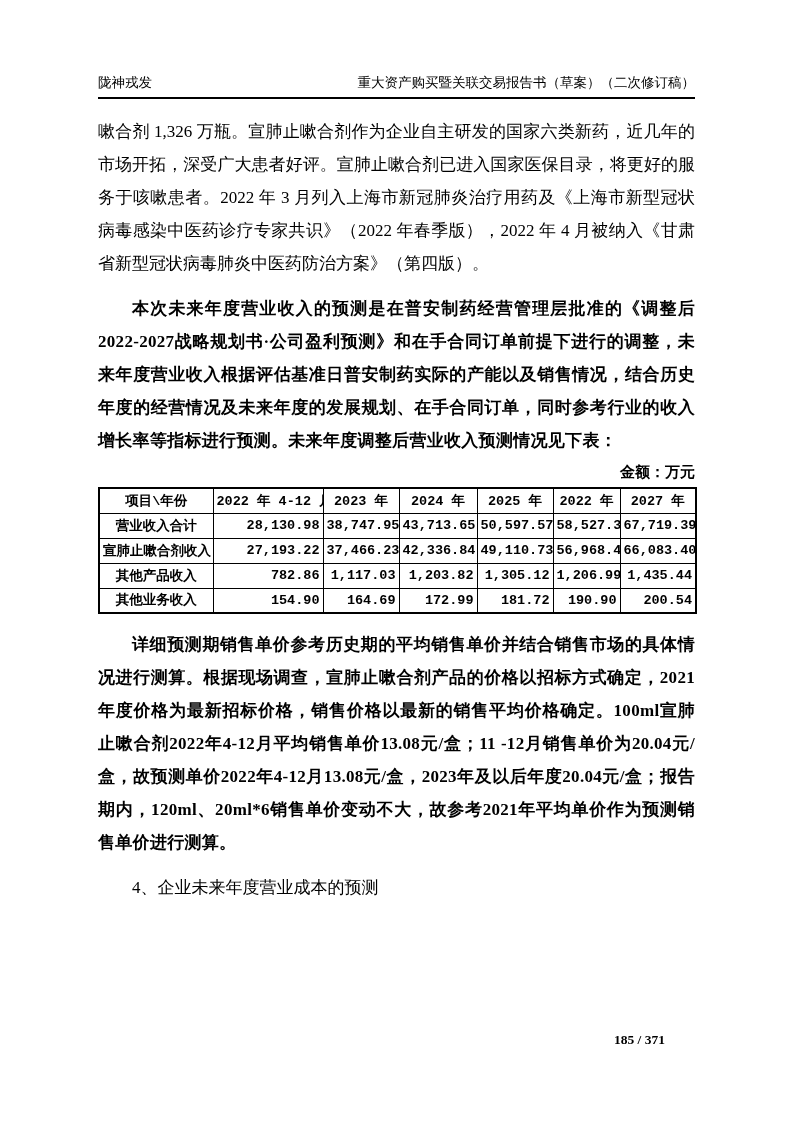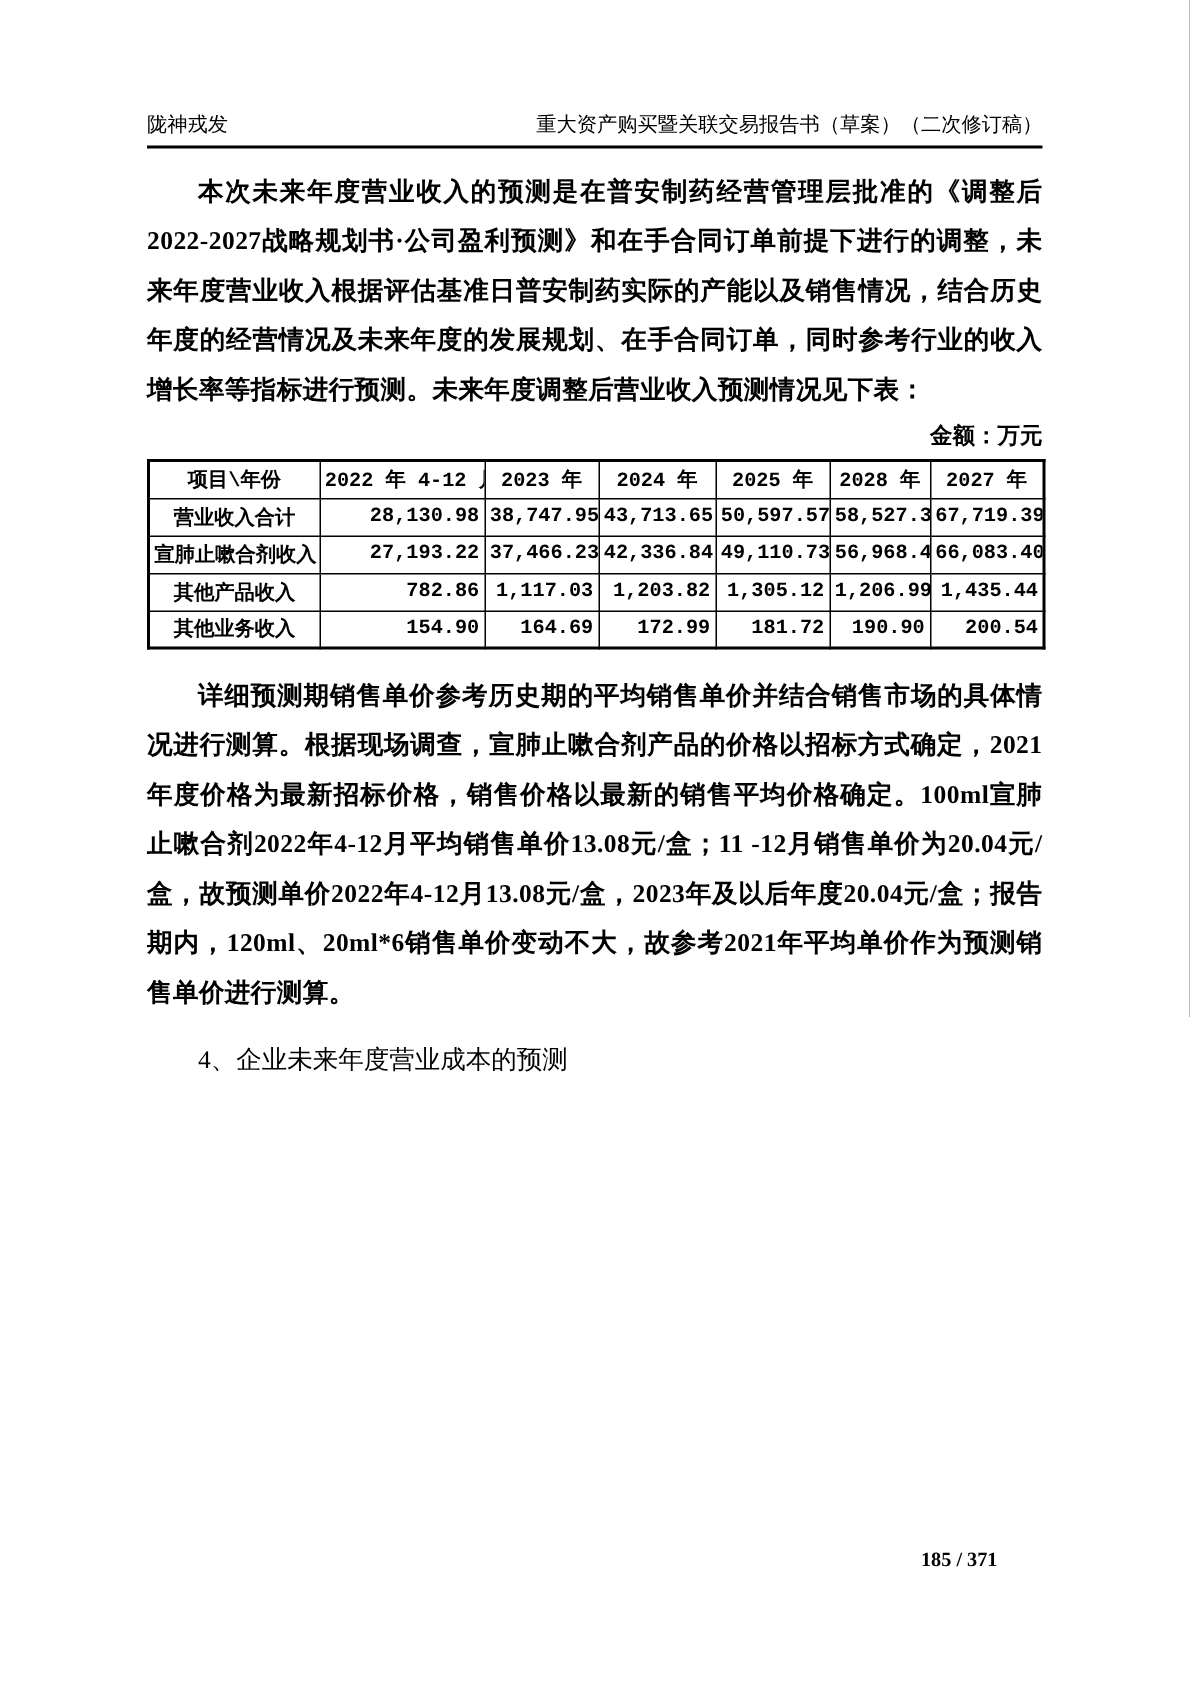--- a/index.html
+++ b/index.html
@@ -79,20 +79,21 @@
 <body>
 
 <div class="page">
   <div class="content">
 
     <div class="doc-header">
       <span>陇神戎发</span>
       <span>重大资产购买暨关联交易报告书（草案）（二次修订稿）</span>
     </div>
 
+    <p class="para song">嗽合剂 1,326 万瓶。宣肺止嗽合剂作为企业自主研发的国家六类新药，近几年的市场开拓，深受广大患者好评。宣肺止嗽合剂已进入国家医保目录，将更好的服务于咳嗽患者。2022 年 3 月列入上海市新冠肺炎治疗用药及《上海市新型冠状病毒感染中医药诊疗专家共识》（2022 年春季版），2022 年 4 月被纳入《甘肃省新型冠状病毒肺炎中医药防治方案》（第四版）。</p>
 
     <p class="para kai indent">本次未来年度营业收入的预测是在普安制药经营管理层批准的《调整后2022-2027战略规划书·公司盈利预测》和在手合同订单前提下进行的调整，未来年度营业收入根据评估基准日普安制药实际的产能以及销售情况，结合历史年度的经营情况及未来年度的发展规划、在手合同订单，同时参考行业的收入增长率等指标进行预测。未来年度调整后营业收入预测情况见下表：</p>
 
 
     <div class="unit-note">金额：万元</div>
 
     <table class="forecast">
       <colgroup>
         <col style="width:114px">
           <col style="width:110px">
@@ -102,21 +103,21 @@
           <col style="width:67px">
           <col style="width:76px">
       </colgroup>
       <thead>
         <tr>
           <th>项目\年份</th>
           <th>2022 年 4-12 月</th>
           <th>2023 年</th>
           <th>2024 年</th>
           <th>2025 年</th>
-          <th>2028 年</th>
+          <th>2022 年</th>
           <th>2027 年</th>
         </tr>
       </thead>
       <tbody>
         <tr>
           <td class="row-label">营业收入合计</td>
           <td class="num">28,130.98</td>
           <td class="num">38,747.95</td>
           <td class="num">43,713.65</td>
           <td class="num">50,597.57</td>

